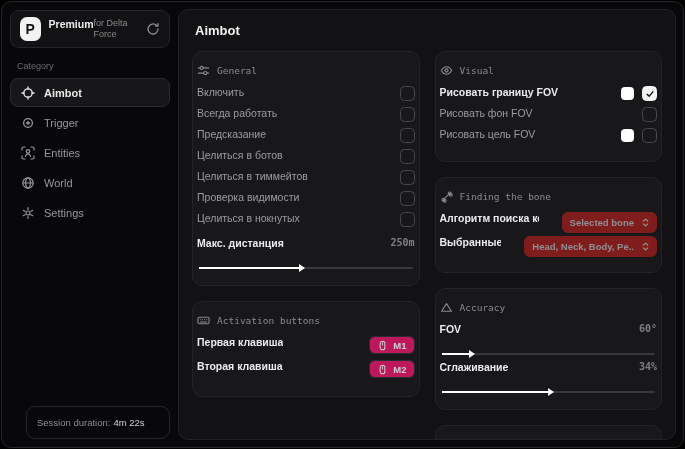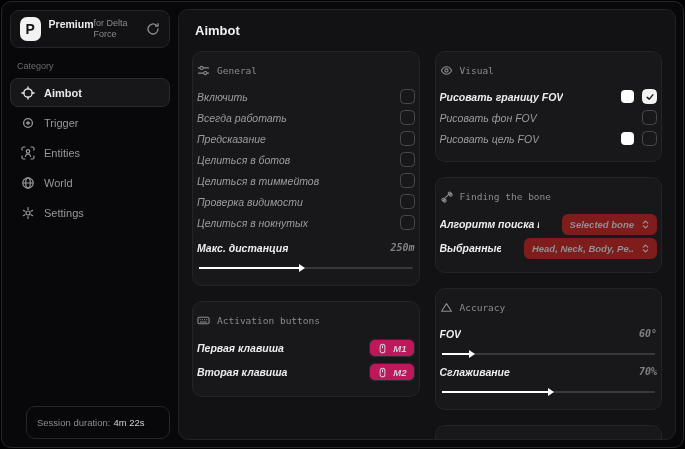--- a/index.html
+++ b/index.html
@@ -30,22 +30,22 @@
 
   
   .main { flex: 1; margin: 7px 7px 7px 0; background: #121214; border: 1px solid #222226;
     border-radius: 10px; padding: 11px 13px; overflow: hidden; }
   .main-title { font-size: 13px; font-weight: bold; color: #f1f1f1; margin: 2px 0 13px 3px; }
   .columns { display: flex; gap: 15px; align-items: flex-start; }
   .col { flex: 1; min-width: 0; display: flex; flex-direction: column; gap: 15px; }
   .card { background: #18181b; border: 1px solid #242428; border-radius: 10px; padding: 10px 4px 12px; }
   .card-header { display: flex; align-items: center; gap: 7px; color: #8b8b8e;
     font-family: "DejaVu Sans Mono", monospace; font-size: 9.5px; margin: 2px 0 9px; }
-  .row { display: flex; align-items: center; justify-content: space-between; min-height: 21px;
-    font-size: 10.5px; color: #9c9c9f; gap: 23px; font-style: italic; }
+  .row { display: flex; align-items: flex-start; justify-content: space-between; min-height: 21px;
+    font-size: 10.5px; color: #9c9c9f; gap: 23px; }
   .row.tall { min-height: 24px; }
   .row .lbl { white-space: nowrap; overflow: hidden; }
   .row.bright { color: #ececee; font-weight: bold; }
   .ctrl-group { display: flex; align-items: center; gap: 8px; flex: 0 0 auto; }
   .value { font-family: "DejaVu Sans Mono", monospace; font-size: 10px; color: #808084; flex: 0 0 auto; }
 
   
   .checkbox { width: 15px; height: 15px; border: 1.5px solid #48484c; border-radius: 4.5px;
     flex: 0 0 auto; cursor: pointer; display: grid; place-items: center; }
   .checkbox.checked { background: #f2f2f2; border-color: #f2f2f2; color: #1a1a1d; }
@@ -320,21 +320,21 @@
           </div>
           <div class="row bright">
             <span class="lbl">FOV</span>
             <span class="value">60°</span>
           </div>
           <div class="slider">
             <div class="fill" style="width: 13%;"></div>
           </div>
           <div class="row bright" style="margin-top:6px;">
             <span class="lbl">Сглаживание</span>
-            <span class="value">70%</span>
+            <span class="value">34%</span>
           </div>
           <div class="slider">
             <div class="fill" style="width: 50%;"></div>
           </div>
         </div>
 
         <div class="card">
           <div class="card-header">
             <span>
               <svg width="13" height="13" viewBox="0 0 14 14" fill="none" stroke="currentColor" stroke-width="1.2" stroke-linecap="round">

